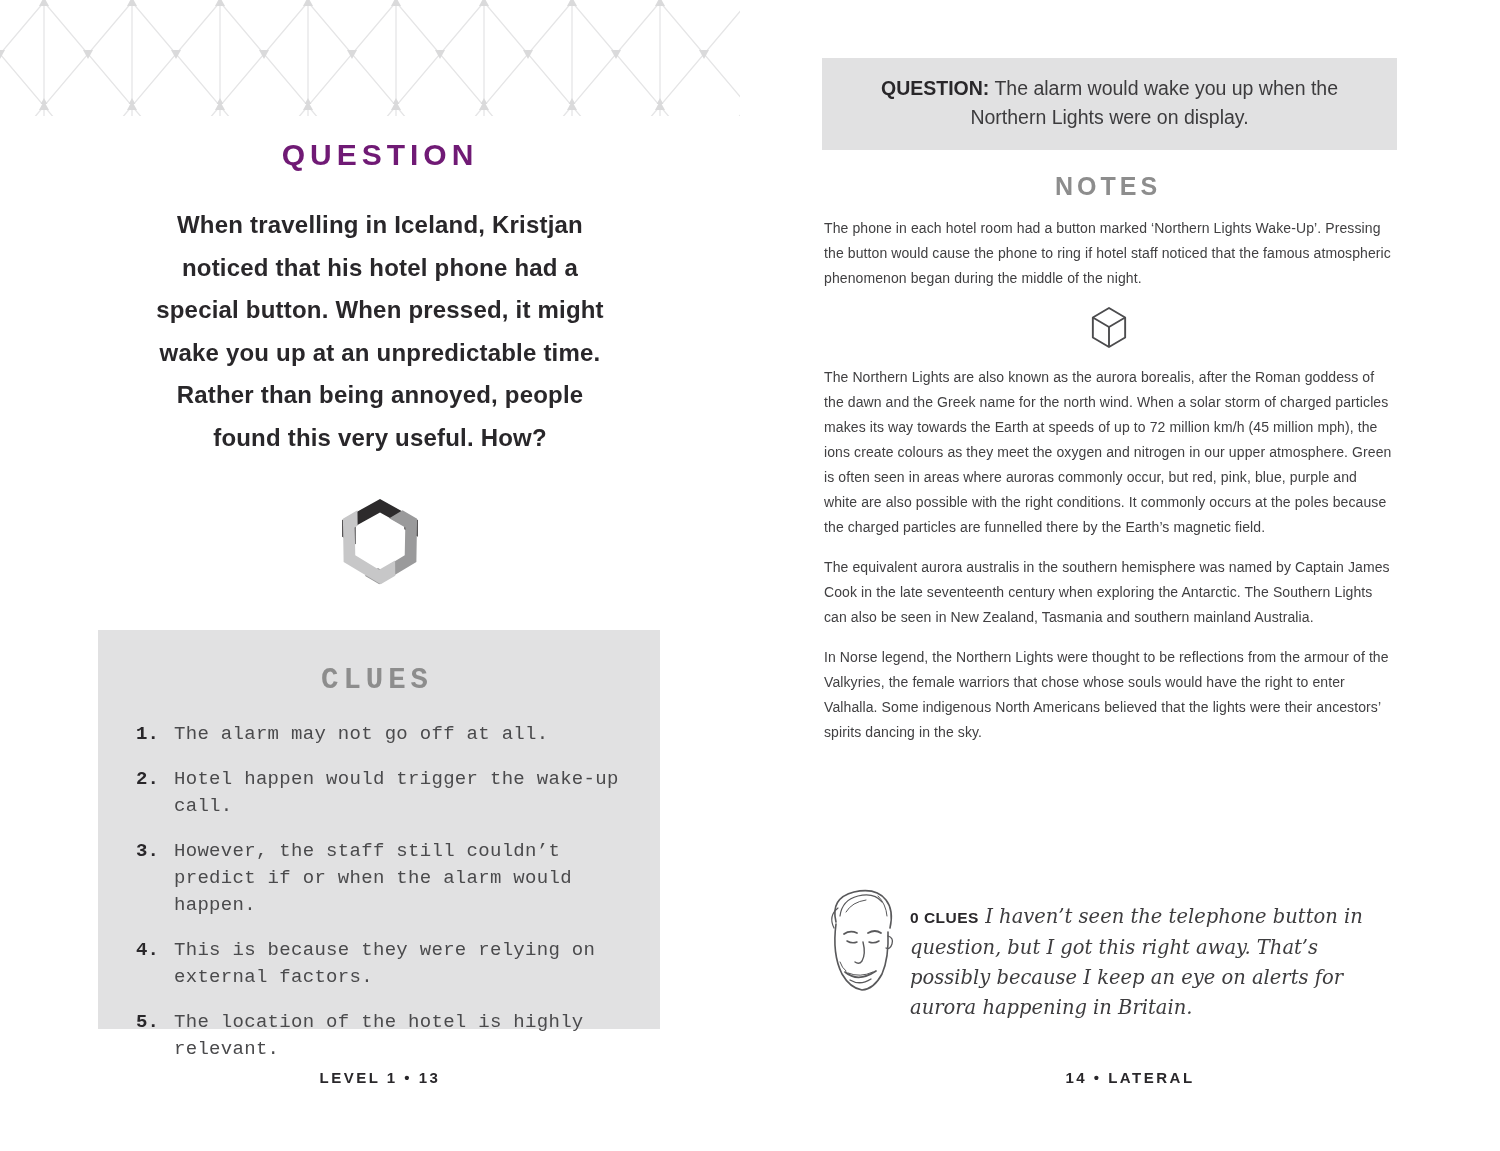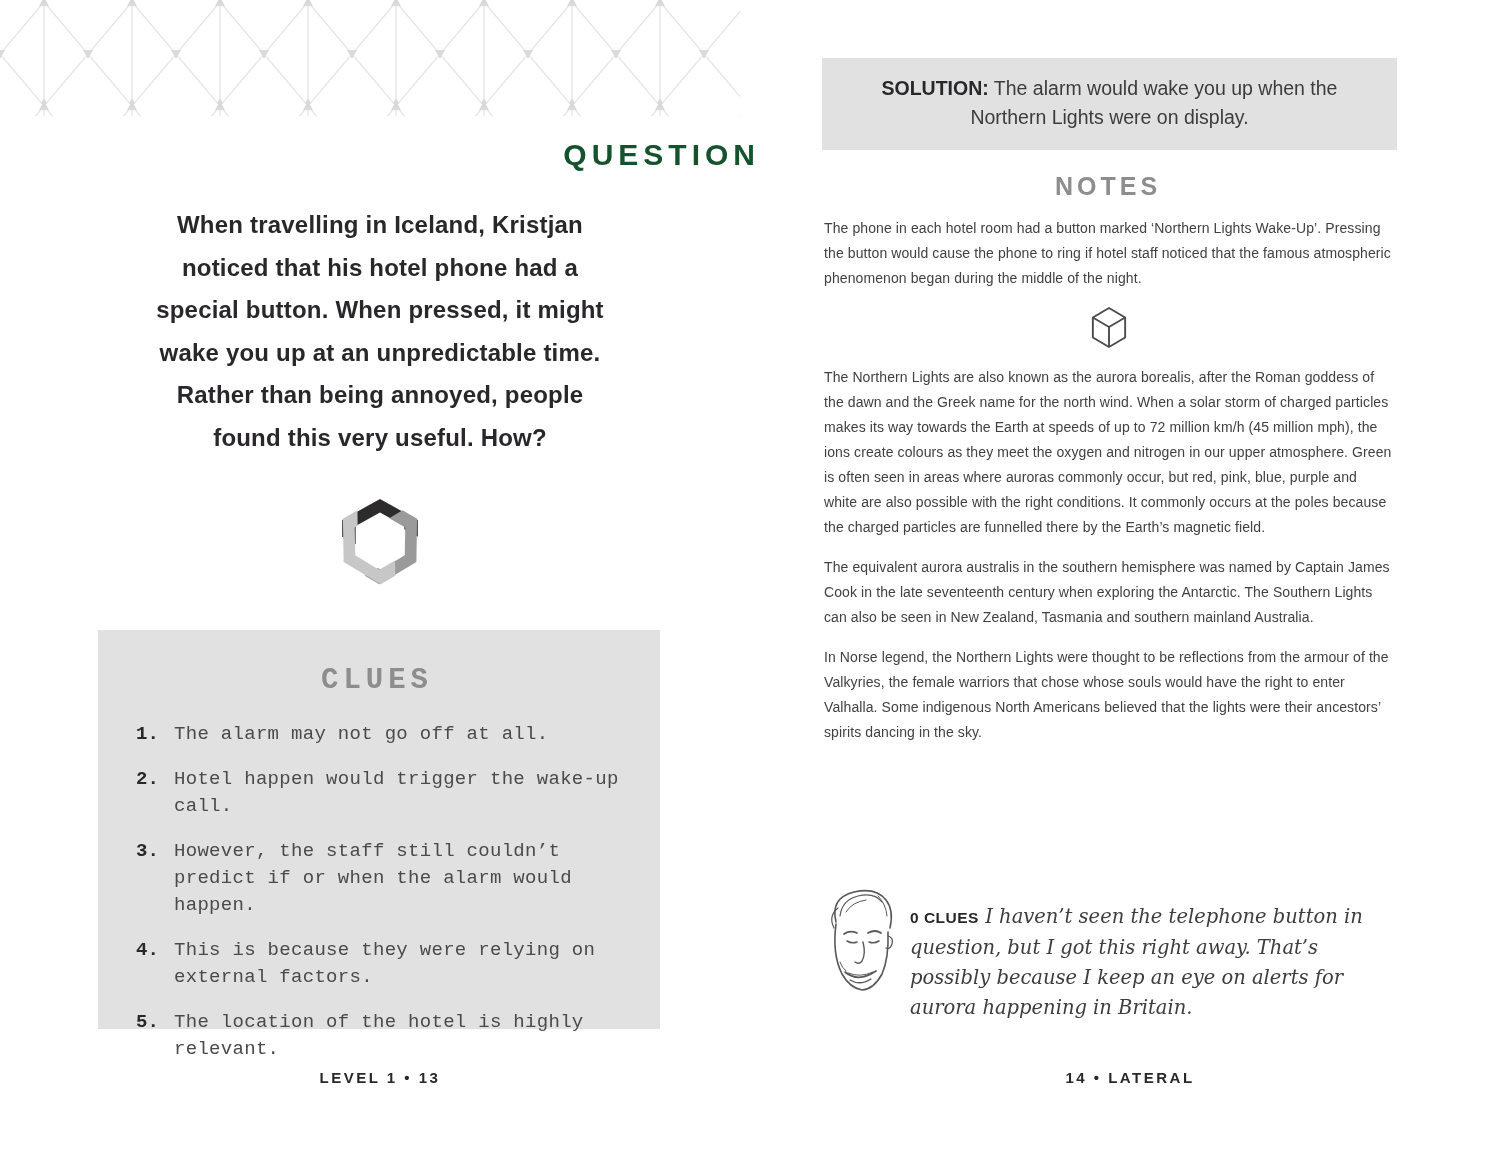--- a/index.html
+++ b/index.html
@@ -10,22 +10,22 @@
   }
   .page{position:absolute;top:0;height:1151px;}
   .page-left{left:0;width:760px;}
   .page-right{left:760px;width:740px;}
 
   
   .pattern-wrap{position:absolute;top:0;left:0;width:740px;height:116px;}
 
   
   .q-heading{
-    position:absolute;top:138px;left:0;width:760px;text-align:right;
-    font-size:30px;font-weight:bold;letter-spacing:5px;color:#14532d;
+    position:absolute;top:138px;left:0;width:760px;text-align:center;
+    font-size:30px;font-weight:bold;letter-spacing:5px;color:#701a75;
   }
   .q-text{
     position:absolute;top:204px;left:80px;width:600px;text-align:center;
     font-size:24px;font-weight:bold;color:#29272a;line-height:42.5px;
     letter-spacing:0.2px;
   }
   .logo-wrap{position:absolute;top:492px;left:0;width:760px;text-align:center;}
 
   .clues-box{
     position:absolute;top:630px;left:98px;width:562px;height:399px;
@@ -142,21 +142,21 @@
         <span class="clue-text">The location of the hotel is highly relevant.</span>
       </div>
     </div>
 
     <div class="footer">LEVEL 1  •  13</div>
   </div>
 
   <div class="page page-right">
 
     <div class="sol-box">
-      <span class="sol-label">SOLUTION:</span><span> The alarm would wake you up when the Northern Lights were on display.</span>
+      <span class="sol-label">QUESTION:</span><span> The alarm would wake you up when the Northern Lights were on display.</span>
     </div>
 
     <div class="notes-heading">NOTES</div>
 
     <div class="notes-body">
       <p>The phone in each hotel room had a button marked ‘Northern Lights Wake-Up’. Pressing the button would cause the phone to ring if hotel staff noticed that the famous atmospheric phenomenon began during the middle of the night.</p>
       <div class="divider">
         <svg width="38" height="44" viewBox="0 0 40 46" xmlns="http://www.w3.org/2000/svg">
           <path d="M20,2 L37,12 L37,33 L20,43 L3,33 L3,12 Z" fill="none" stroke="#4c4c4e" stroke-width="2" stroke-linejoin="round"></path>
           <path d="M3,12 L20,22 L37,12 M20,22 L20,43" fill="none" stroke="#4c4c4e" stroke-width="2" stroke-linejoin="round"></path>

